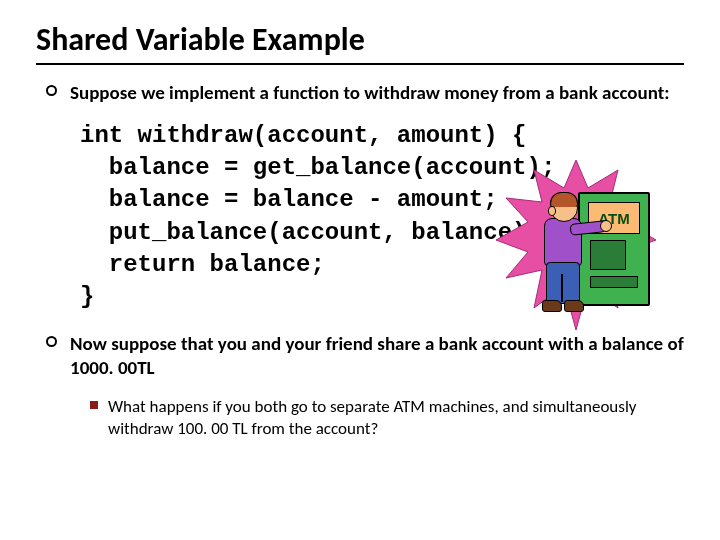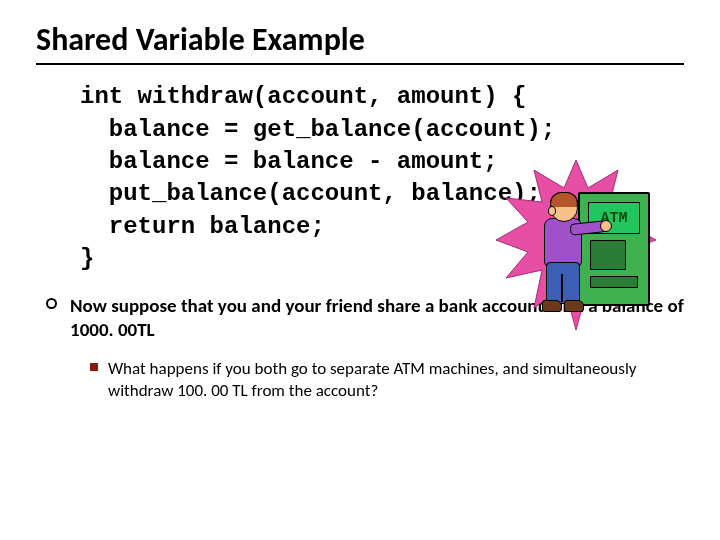--- a/index.html
+++ b/index.html
@@ -110,26 +110,26 @@
     background: #3fb24f;
     border: 2px solid #000;
     border-radius: 2px;
   }
   .atm-screen {
     position: absolute;
     left: 8px;
     top: 8px;
     width: 50px;
     height: 30px;
-    background: #22c55e;
+    background: #fdba74;
     border: 1.5px solid #000;
     display: flex;
     align-items: center;
     justify-content: center;
-    font-family: Liberation Mono, monospace;
+    font-family: Liberation Sans, sans-serif;
     font-weight: 800;
     font-size: 15px;
     color: #064d12;
   }
   .atm-keys {
     position: absolute;
     left: 10px;
     top: 46px;
     width: 34px;
     height: 28px;
@@ -245,20 +245,26 @@
   .guy .shoeR { left: 34px; }
 </style>
 </head>
 <body>
 
 <div class="slide">
 
   <h1 class="title">Shared Variable Example</h1>
   <hr class="rule">
 
+  <ul class="outer">
+    <li>
+      <span class="ring"></span>
+      <span>Suppose we implement a function to withdraw money from a bank account:</span>
+    </li>
+  </ul>
 
   <pre class="code">int withdraw(account, amount) {
   balance = get_balance(account);
   balance = balance - amount;
   put_balance(account, balance);
   return balance;
 }</pre>
 
   <ul class="outer">
     <li>

